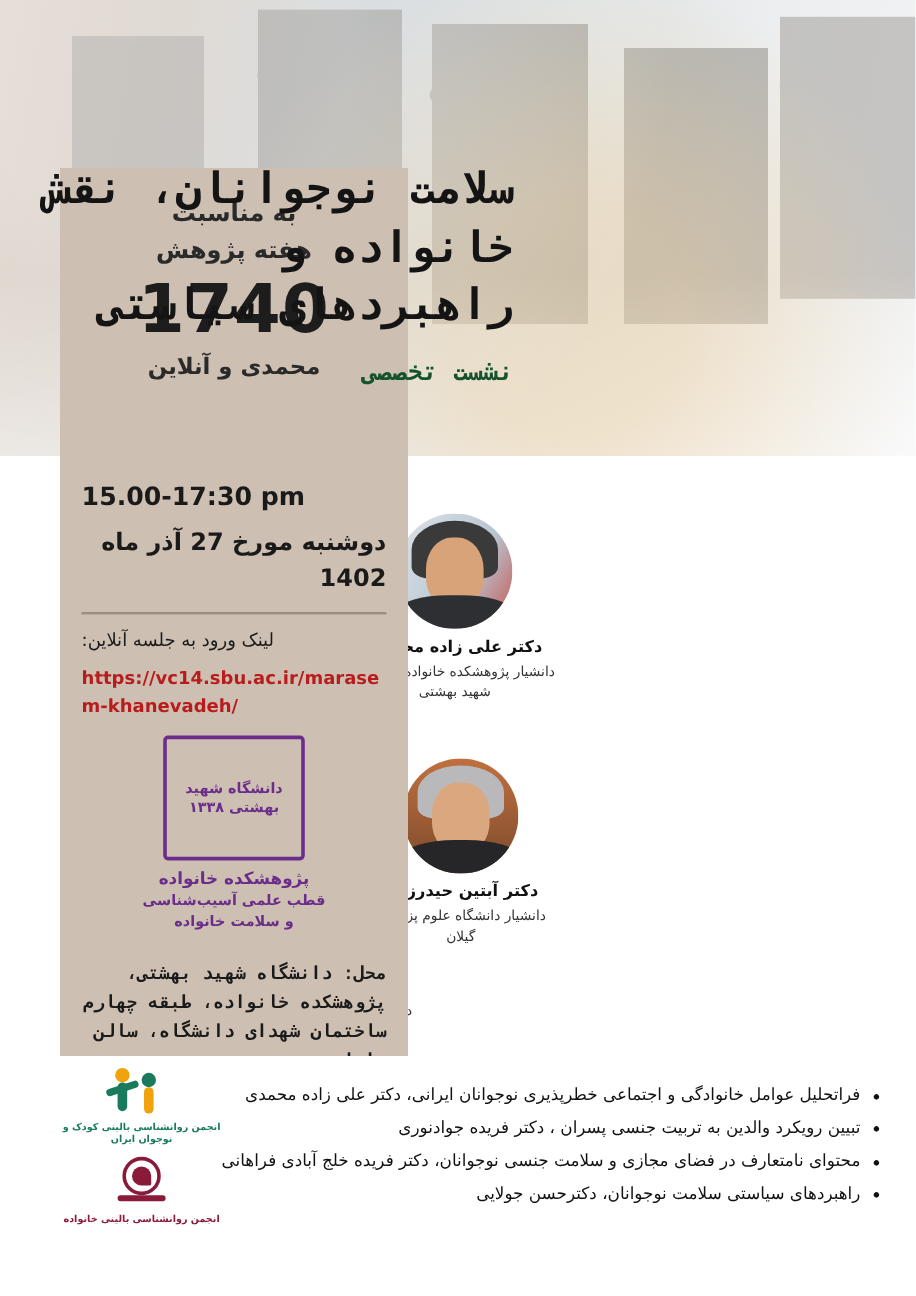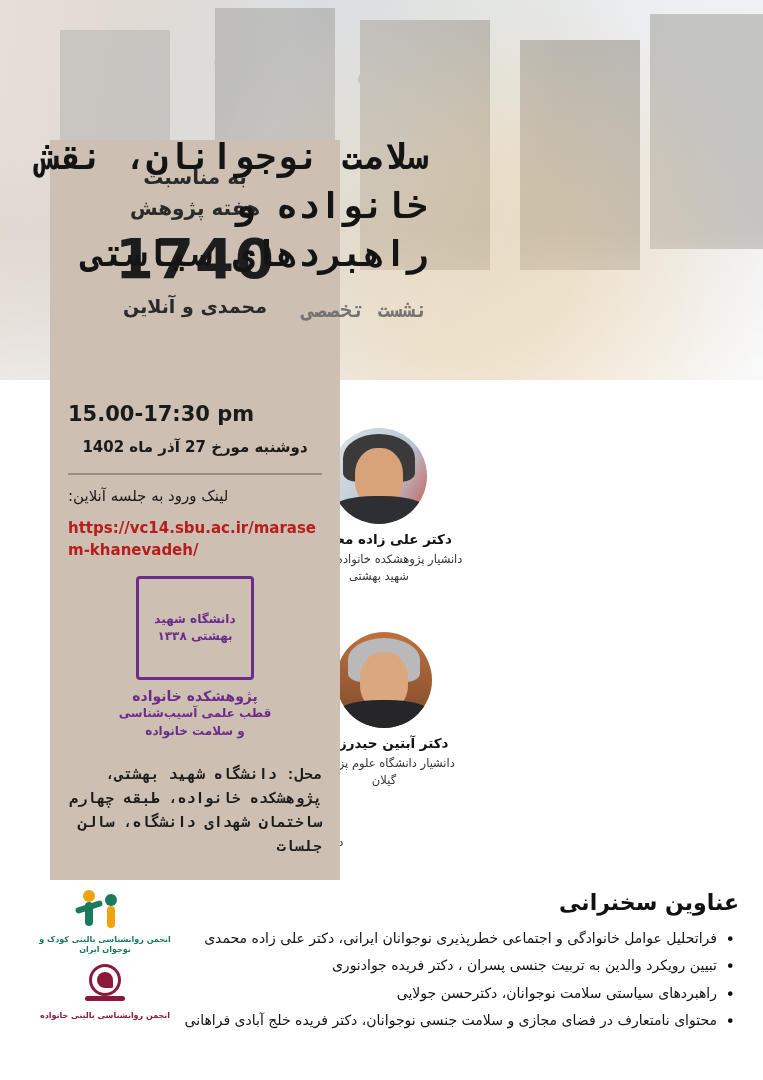--- a/index.html
+++ b/index.html
@@ -63,30 +63,30 @@
     text-align:left; padding-left:0; padding-right:20px; z-index:4;
     right:0; left:auto; width:430px; right:auto; left:18px;
     direction:rtl;
     font-family:Liberation Mono, monospace;
   }
   .title-block h1 {
     font-size:36px; line-height:1.35; font-weight:bold; color:#141414;
     text-align:right; direction:rtl;
   }
   .title-block .sub {
-    margin-top:16px; color:#737373; font-size:21px; font-weight:bold; text-align:right;
+    margin-top:16px; color:#14532d; font-size:21px; font-weight:bold; text-align:right;
   }
 
   
   .panel-left {
     position:absolute; top:380px; right:423px; width:290px; height:500px;
     background:#cdbfb1; z-index:3; padding:22px 18px 0 18px; direction:rtl;
   }
   .time { font-size:21px; font-weight:bold; color:#1a1a1a; text-align:left; direction:ltr; }
-  .date { font-size:15px; font-weight:bold; color:#1a1a1a; margin-top:10px; line-height:1.5; text-align:center;}
+  .date { font-size:20px; font-weight:bold; color:#1a1a1a; margin-top:10px; line-height:1.5; text-align:right;}
   .divider { height:2px; background:#9b8e81; margin:14px 0 12px 0; }
   .linklabel { font-size:15px; color:#1a1a1a; text-align:left; direction:rtl; }
   .url { margin-top:12px; font-size:15px; color:#b91c1c; font-weight:bold; word-break:break-all;
          direction:ltr; text-align:left; line-height:1.5; }
 
   .logo-sbu {
     margin:14px auto 0 auto; width:118px; height:104px;
     border:3px solid #6b2d8b; border-radius:4px; position:relative; background:#cdbfb1;
     display:flex; align-items:center; justify-content:center;
   }
@@ -118,21 +118,21 @@
   .bottom {
     position:absolute; top:880px; left:0; width:763px; height:200px; background:#ffffff; z-index:4;
     padding:10px 16px 0 16px; direction:rtl;
   }
   .topics-title { text-align:right; font-size:22px; font-weight:bold; color:#111; padding-right:8px; }
   .topics { margin-top:10px; padding-right:30px; }
   .topics li { list-style:none; position:relative; font-size:14px; color:#111; line-height:1.95; text-align:right; }
   .topics li::before {
     content:"•"; position:absolute; right:-18px; top:-1px; font-size:16px; color:#111;
   }
-  .logo-left-wrap { position:absolute; left:30px; top:6px; width:150px; }
+  .logo-left-wrap { position:absolute; left:43px; top:6px; width:150px; }
   .org-logo { text-align:center; margin-bottom:6px; }
   .org-logo .mark { width:60px; height:46px; margin:0 auto; position:relative; }
   .org-logo .cap { font-size:8px; color:#1a7a5e; font-weight:bold; margin-top:3px; line-height:1.3; }
   .org-logo.two .cap { color:#8a1a3a; }
 </style>
 </head>
 <body>
 
 <div class="poster">
 
@@ -276,26 +276,25 @@
           <div class="shoulder" style="width:92px;height:30px;bottom:0;background:#1b1a19;"></div>
         </div>
       </div>
       <div class="nm">دکتر فریده خلج آبادی فراهانی</div>
       <div class="af">دانشیار پژوهشکده خانواده دانشگاه شهید بهشتی</div>
       <div class="nm" style="margin-top:3px;">دبیر نشست</div>
     </div>
   </div>
 
   <div class="bottom">
-    <div class="topics-title">عناوین سخنرانی</div>
     <ul class="topics">
       <li>فراتحلیل عوامل خانوادگی و اجتماعی خطرپذیری نوجوانان ایرانی، دکتر علی زاده محمدی</li>
       <li>تبیین رویکرد والدین به تربیت جنسی پسران ، دکتر فریده جوادنوری</li>
+      <li>محتوای نامتعارف در فضای مجازی و سلامت جنسی نوجوانان، دکتر فریده خلج آبادی فراهانی</li>
       <li>راهبردهای سیاستی سلامت نوجوانان، دکترحسن جولایی</li>
-      <li>محتوای نامتعارف در فضای مجازی و سلامت جنسی نوجوانان، دکتر فریده خلج آبادی فراهانی</li>
     </ul>
 
     <div class="logo-left-wrap">
       <div class="org-logo">
         <div class="mark">
           <div style="position:absolute;left:8px;top:4px;width:12px;height:12px;border-radius:50%;background:#f0a30a;"></div>
           <div style="position:absolute;left:10px;top:16px;width:8px;height:24px;background:#1a7a5e;border-radius:4px;"></div>
           <div style="position:absolute;left:0px;top:18px;width:28px;height:6px;background:#1a7a5e;border-radius:3px;transform:rotate(-18deg);"></div>
           <div style="position:absolute;left:30px;top:8px;width:12px;height:12px;border-radius:50%;background:#1a7a5e;"></div>
           <div style="position:absolute;left:32px;top:20px;width:8px;height:22px;background:#f0a30a;border-radius:4px;"></div>

